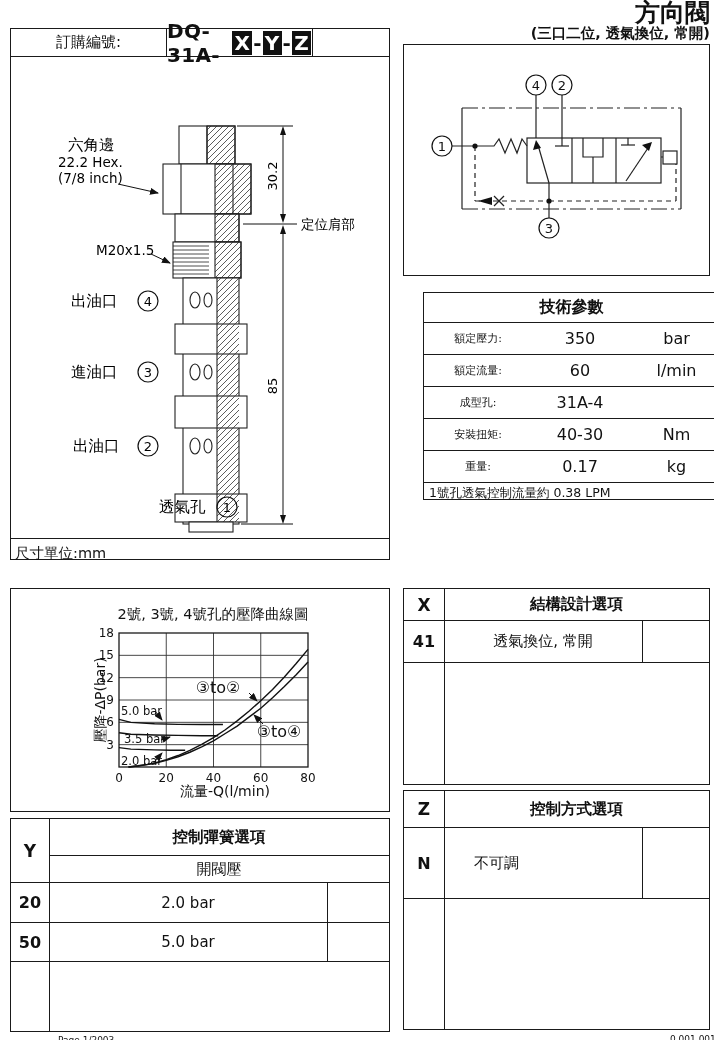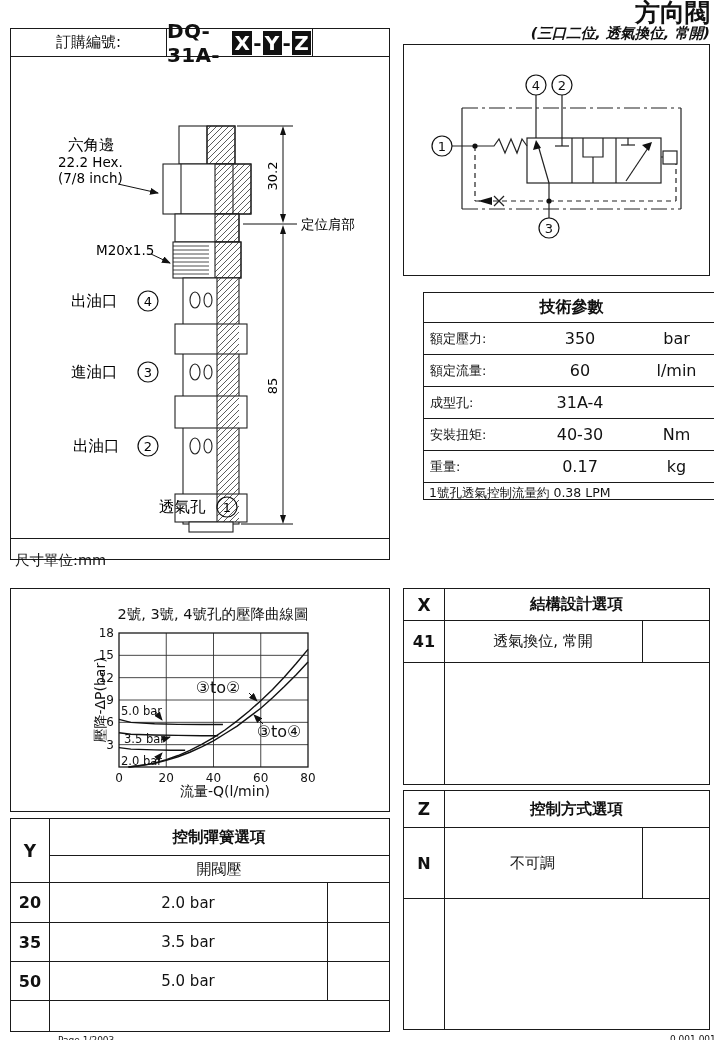--- a/index.html
+++ b/index.html
@@ -3,41 +3,41 @@
 <meta charset="utf-8">
 <style>
   html,body{margin:0;padding:0;background:#fff;}
   body{width:714px;height:1040px;position:relative;overflow:hidden;
        font-family:"DejaVu Sans","Liberation Sans",sans-serif;color:#111;}
   .page{position:absolute;inset:0;background:#fff;}
   .box{position:absolute;border:1.5px solid #1a1a1a;box-sizing:border-box;background:#fff;}
   
   .title-block{position:absolute;top:0;right:4px;text-align:right;line-height:1.05;}
   .title-main{font-size:25px;font-weight:bold;}
-  .title-sub{font-size:14.5px;font-weight:bold;font-style:italic;}
+  .title-sub{font-size:14.5px;font-weight:bold;}
   
   .box-drawing{left:10px;top:28px;width:380px;height:532px;}
   .order-row{position:absolute;left:0;top:0;right:0;height:27px;border-bottom:1.2px solid #1a1a1a;display:flex;}
   .order-label{width:156px;border-right:1.2px solid #1a1a1a;box-sizing:border-box;
                display:flex;align-items:center;justify-content:center;font-size:15px;}
   .order-code{width:146px;border-right:1.2px solid #1a1a1a;box-sizing:border-box;
               display:flex;align-items:center;justify-content:center;font-weight:bold;font-size:20px;letter-spacing:.3px;}
   .inv{background:#111;color:#fff;padding:0 2px;margin:0 1px;}
   .unit-note{position:absolute;left:0;right:0;bottom:0;height:21px;border-top:1.2px solid #1a1a1a;
-             font-size:14.5px;padding:12px 0 0 4px;box-sizing:border-box;}
+             font-size:14.5px;padding:5px 0 0 4px;box-sizing:border-box;}
   .drawing-svg{position:absolute;left:0;top:27px;}
   
   .box-schematic{left:403px;top:44px;width:307px;height:232px;}
   
   .box-tech{left:403px;top:292px;width:297px;height:208px;margin-left:20px;}
   .tech-header{height:29px;border-bottom:1.2px solid #1a1a1a;display:flex;align-items:center;justify-content:center;
                font-weight:bold;font-size:16px;}
   .tech-row{height:31px;display:grid;grid-template-columns:102px 1fr 85px;align-items:center;
             border-bottom:1.2px solid #1a1a1a;}
-  .tech-row .t-label{padding-left:6px;font-size:13px;}
+  .tech-row .t-label{padding-left:6px;font-size:11px;text-align:center;}
   .tech-row .t-value{text-align:center;font-size:16px;}
   .tech-row .t-unit{text-align:center;font-size:16px;}
   .tech-note{height:21px;font-size:12.5px;padding:2px 0 0 5px;}
   
   .box-chart{left:10px;top:588px;width:380px;height:224px;}
   .grid{stroke:#333;stroke-width:0.9;}
   .frame{stroke:#1a1a1a;stroke-width:1.3;fill:none;}
   .curve{stroke:#111;stroke-width:1.4;fill:none;}
   .tick{font-size:12px;fill:#111;}
   .ann{font-size:16px;fill:#111;}
@@ -50,21 +50,21 @@
   .box-z{left:403px;top:790px;width:307px;height:240px;}
   .box-y{left:10px;top:818px;width:380px;height:214px;}
   .keyline{position:absolute;top:0;bottom:0;left:40px;border-left:1.2px solid #1a1a1a;}
   .keyline-y{left:38px;}
   .opt-header{display:flex;border-bottom:1.2px solid #1a1a1a;}
   .opt-key{width:40px;display:flex;align-items:center;justify-content:center;font-weight:bold;font-size:17px;flex:none;}
   .opt-title{flex:1;display:flex;align-items:center;justify-content:center;font-weight:bold;font-size:15.5px;text-align:right;}
   .opt-row{display:grid;grid-template-columns:40px 199px 1fr;border-bottom:1.2px solid #1a1a1a;}
   .opt-code{display:flex;align-items:center;justify-content:center;font-weight:bold;font-size:16px;}
   .opt-desc{display:flex;align-items:center;justify-content:center;font-size:15px;border-right:1.2px solid #1a1a1a;}
-  .opt-desc.left{justify-content:flex-start;padding-left:66px;}
+  .opt-desc.left{justify-content:flex-start;padding-left:30px;}
   .hx{height:31px;}.rx{height:41px;}
   .hz{height:36px;}.rz{height:70px;}
   
   .y-head{display:flex;border-bottom:1.2px solid #1a1a1a;height:63px;}
   .y-key{width:38px;flex:none;display:flex;align-items:center;justify-content:center;font-weight:bold;font-size:17px;}
   .y-head-right{flex:1;display:flex;flex-direction:column;}
   .y-title{height:37px;border-bottom:1.2px solid #1a1a1a;display:flex;align-items:center;justify-content:center;
            font-weight:bold;font-size:15.5px;box-sizing:border-box;}
   .y-sub{flex:1;display:flex;align-items:center;justify-content:center;font-size:15px;}
   .y-row{display:grid;grid-template-columns:38px 279px 1fr;border-bottom:1.2px solid #1a1a1a;height:39px;}
@@ -358,25 +358,20 @@
         <div class="y-title">控制彈簧選項</div>
         <div class="y-sub">開閥壓</div>
       </div>
     </div>
     <div class="y-row">
       <div class="opt-code">20</div>
       <div class="opt-desc">2.0 bar</div>
       <div></div>
     </div>
     <div class="y-row" style="height:38px;">
-      <div class="opt-code">35</div>
-      <div class="opt-desc">3.5 bar</div>
-      <div></div>
-    </div>
-    <div class="y-row" style="height:38px;">
       <div class="opt-code">50</div>
       <div class="opt-desc">5.0 bar</div>
       <div></div>
     </div>
     <div class="keyline keyline-y"></div>
   </div>
 
   <div class="box box-z opt">
     <div class="opt-header hz">
       <div class="opt-key">Z</div>

